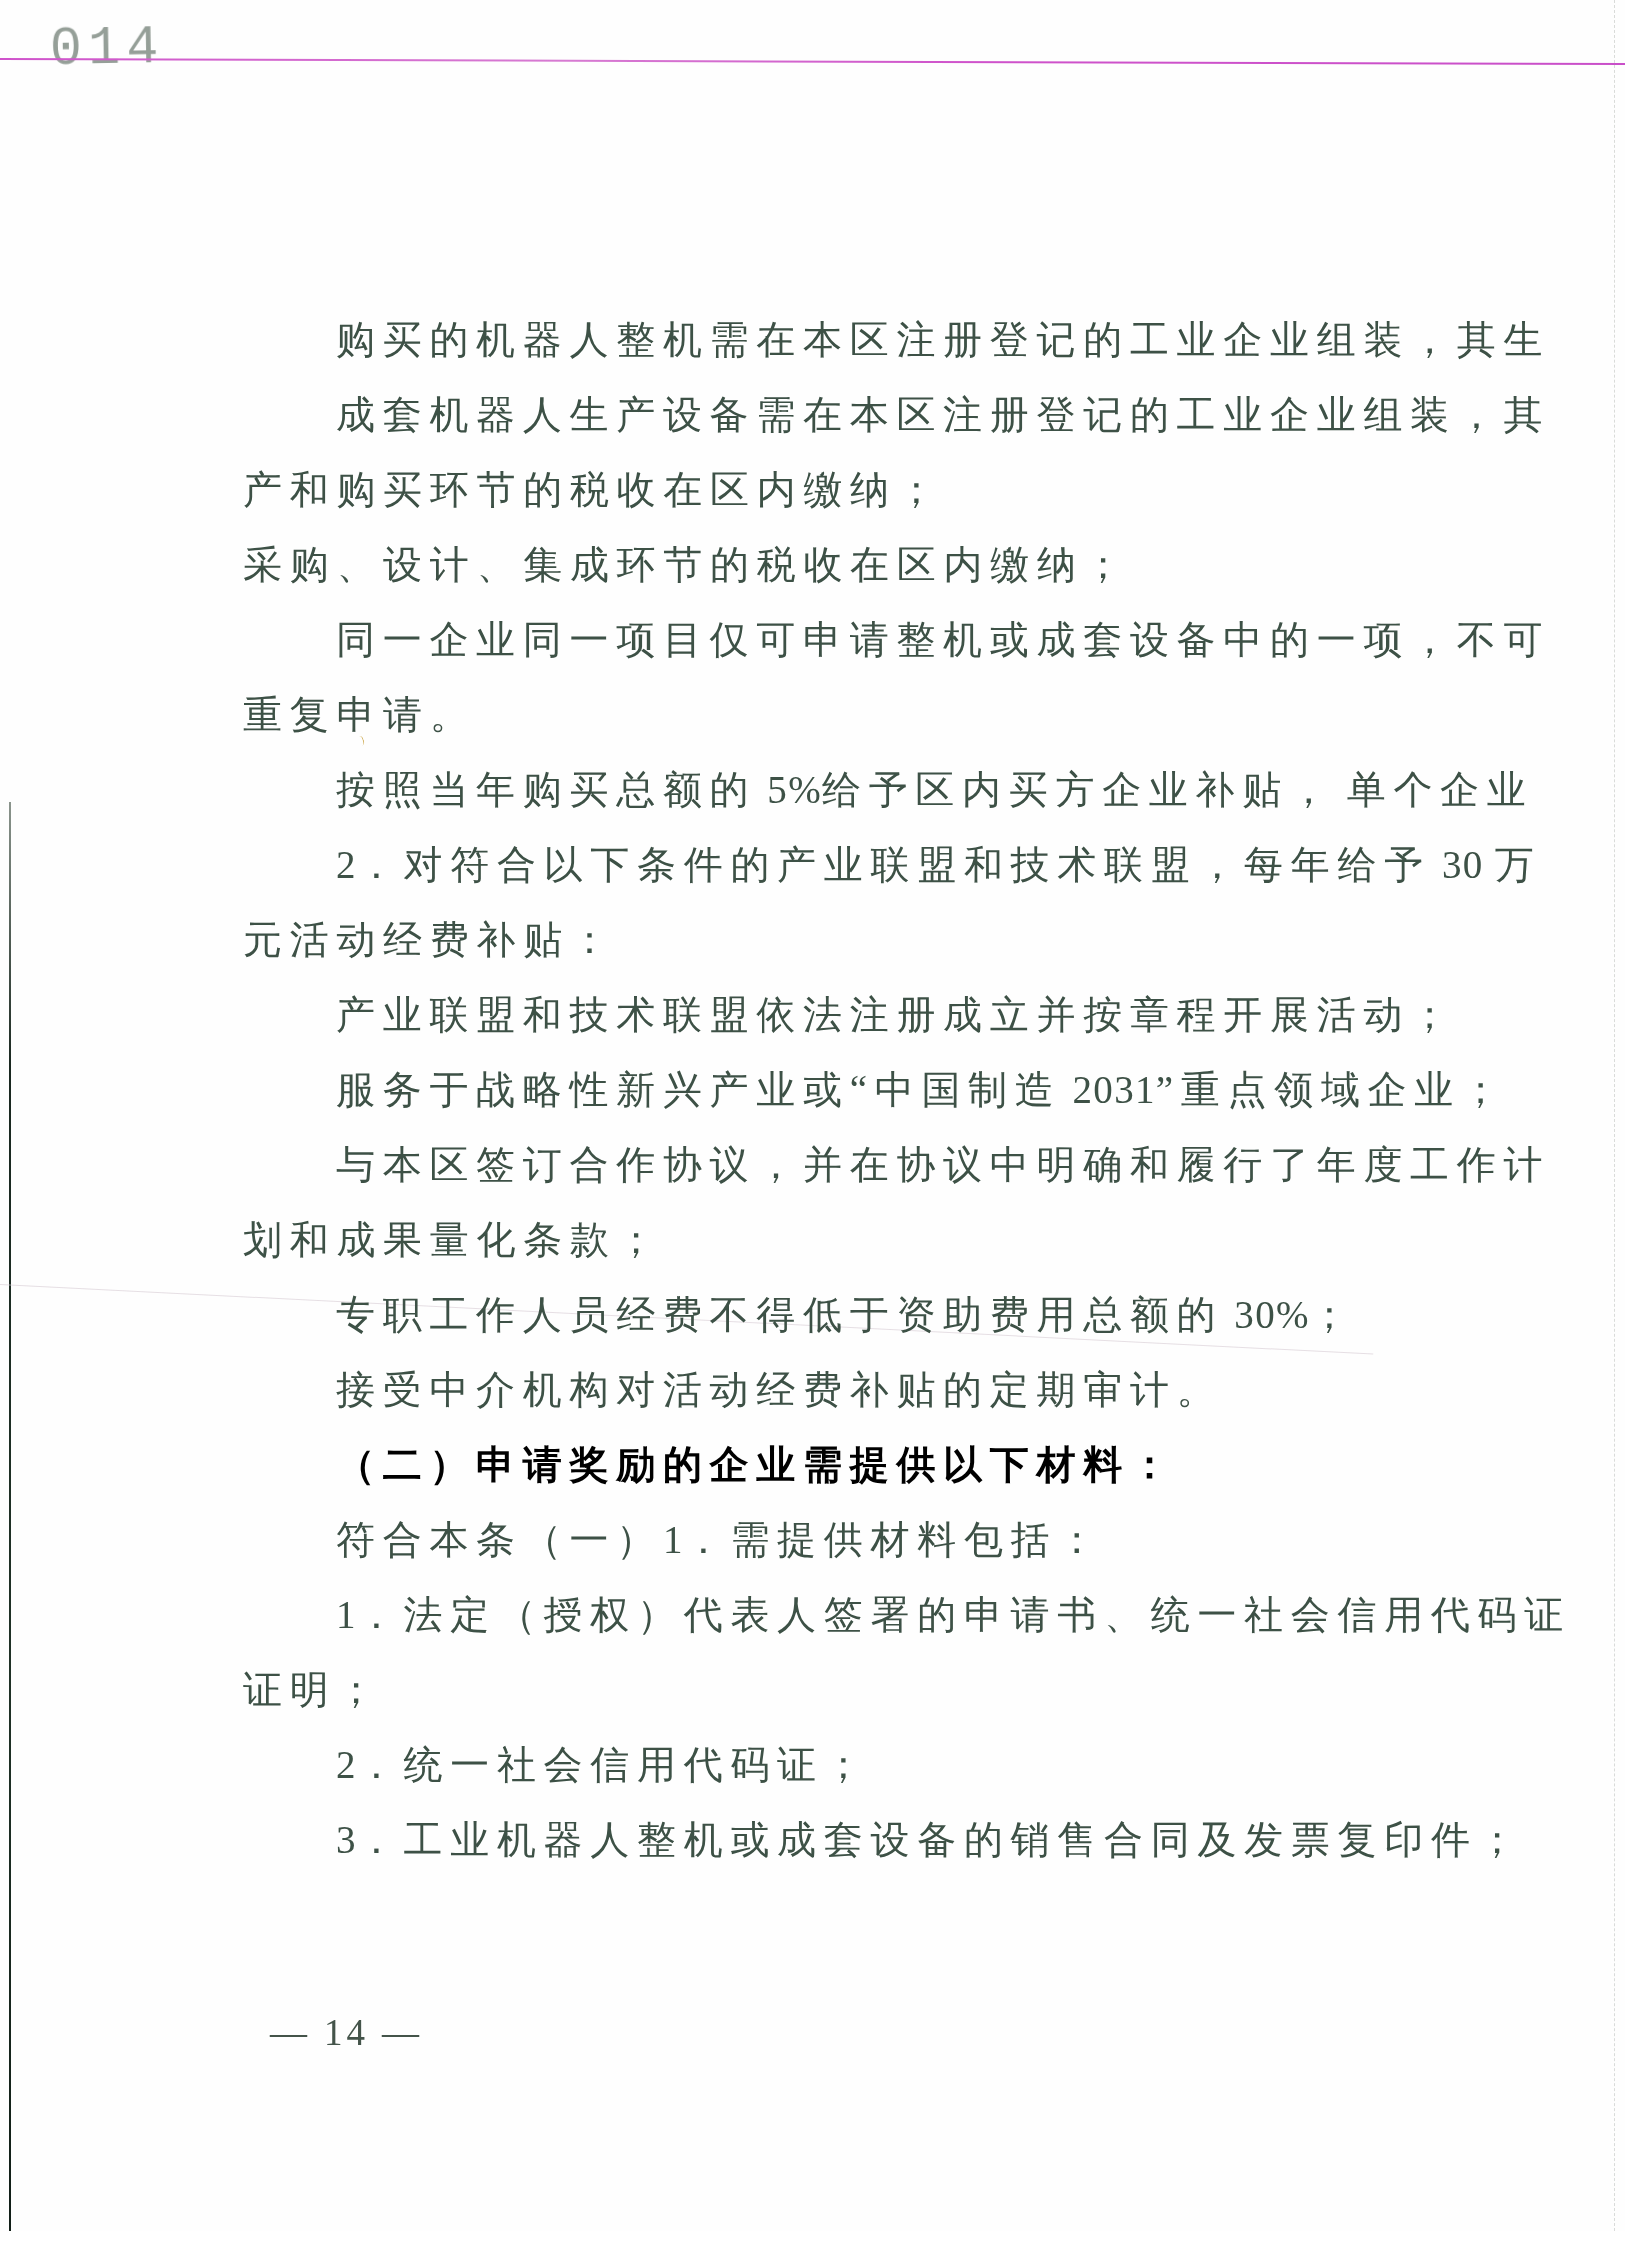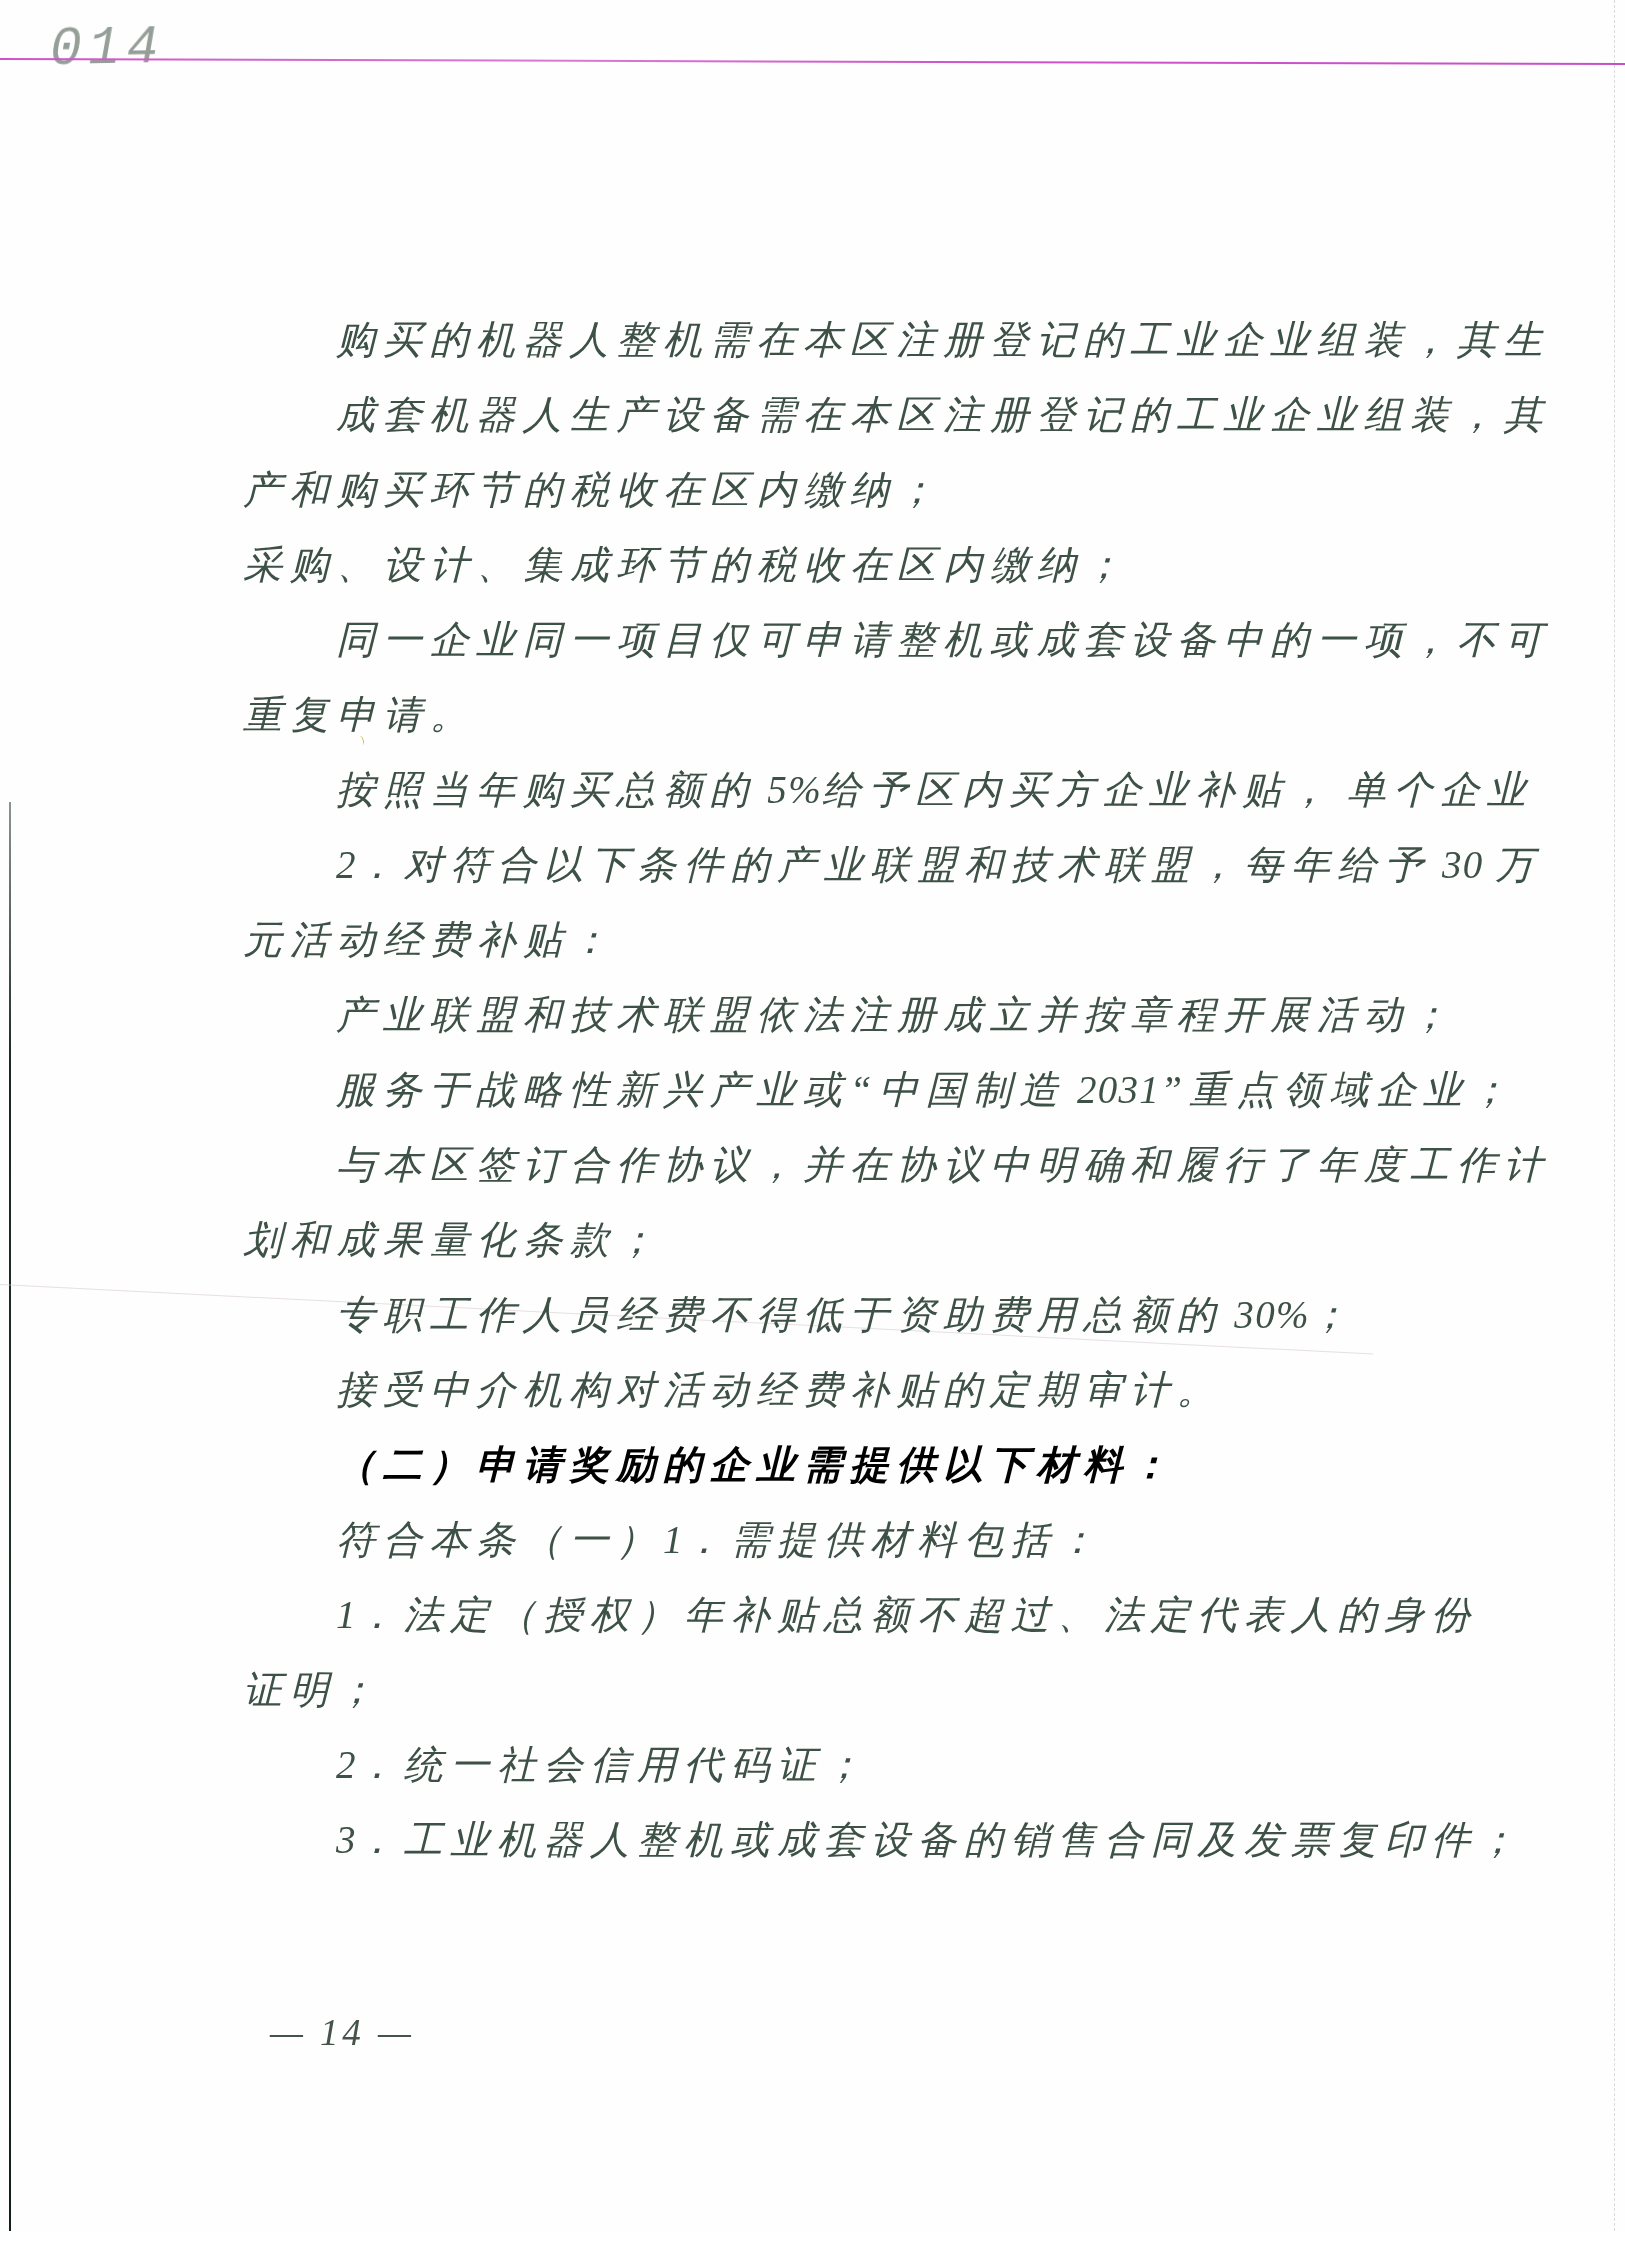--- a/index.html
+++ b/index.html
@@ -2,21 +2,20 @@
 <html style="--ink: #3d5146; --accent: #cf52cb; --stamp: #87928a; --artifact: #d9ced6; --edge-dark: #1a2820; --edge-faint: #c6c9c6; --speck: #c9a23f; --paper: #fefefe;font-size:10.3px"><head>
 <meta charset="utf-8">
 <style>
   html,body{margin:0;padding:0;background:#ffffff;}
   .page{
     position:relative;
     width:1626px;height:2231px;
     background:var(--paper,#fefefe);
     overflow:hidden;
     font-family:"Liberation Serif","DejaVu Serif",serif;
-    font-style:italic;
   }
   
   .stamp{
     position:absolute;left:50px;top:19px;
     font-family:"Liberation Mono","DejaVu Sans Mono",monospace;
     font-size:53px;letter-spacing:6.4px;
     color:var(--stamp,#87928a);
     opacity:.88;filter:blur(0.4px);
     transform:rotate(-1deg);
   }
@@ -102,21 +101,21 @@
       <div class="tline indent"><span class="lat">2</span><span>．对符合以下条件的产业联盟和技术联盟，每年给予</span><span class="lat"> 30 </span><span>万</span></div>
       <div class="tline"><span>元活动经费补贴：</span></div>
       <div class="tline indent"><span>产业联盟和技术联盟依法注册成立并按章程开展活动；</span></div>
       <div class="tline indent"><span>服务于战略性新兴产业或“中国制造</span><span class="lat"> 2031</span><span>”重点领域企业；</span></div>
       <div class="tline indent"><span>与本区签订合作协议，并在协议中明确和履行了年度工作计</span></div>
       <div class="tline"><span>划和成果量化条款；</span></div>
       <div class="tline indent"><span>专职工作人员经费不得低于资助费用总额的</span><span class="lat"> 30%</span><span>；</span></div>
       <div class="tline indent"><span>接受中介机构对活动经费补贴的定期审计。</span></div>
       <div class="tline indent bold"><span>（二）申请奖励的企业需提供以下材料：</span></div>
       <div class="tline indent"><span>符合本条（一）</span><span class="lat">1</span><span>．需提供材料包括：</span></div>
-      <div class="tline indent"><span class="lat">1</span><span>．法定（授权）年补贴总额不超过、法定代表人的身份</span></div>
+      <div class="tline indent"><span class="lat">1</span><span>．法定（授权）代表人签署的申请书、统一社会信用代码证</span></div>
       <div class="tline"><span>证明；</span></div>
       <div class="tline indent"><span class="lat">2</span><span>．统一社会信用代码证；</span></div>
       <div class="tline indent"><span class="lat">3</span><span>．工业机器人整机或成套设备的销售合同及发票复印件；</span></div>
     </div>
 
   <div class="page-number">— 14 —</div>
 
 </div>
 
 

